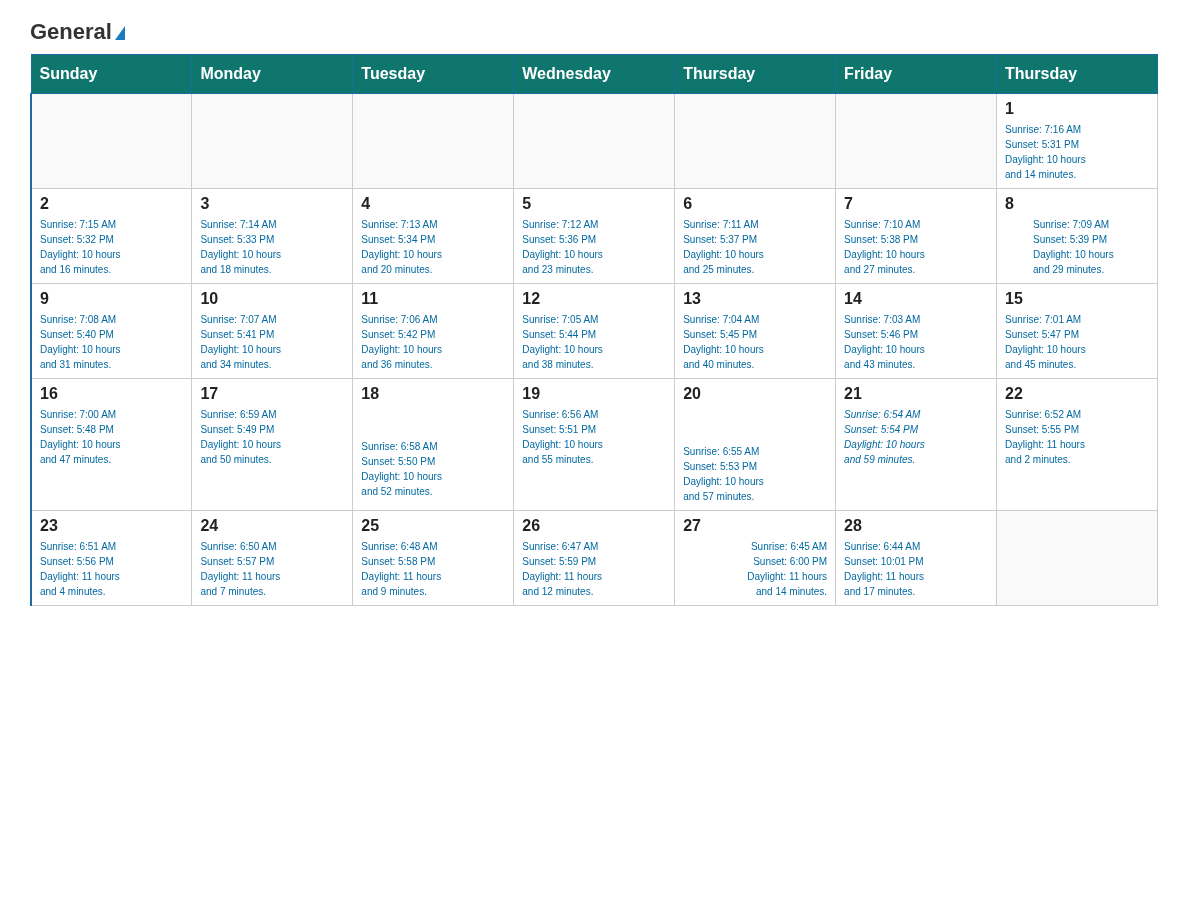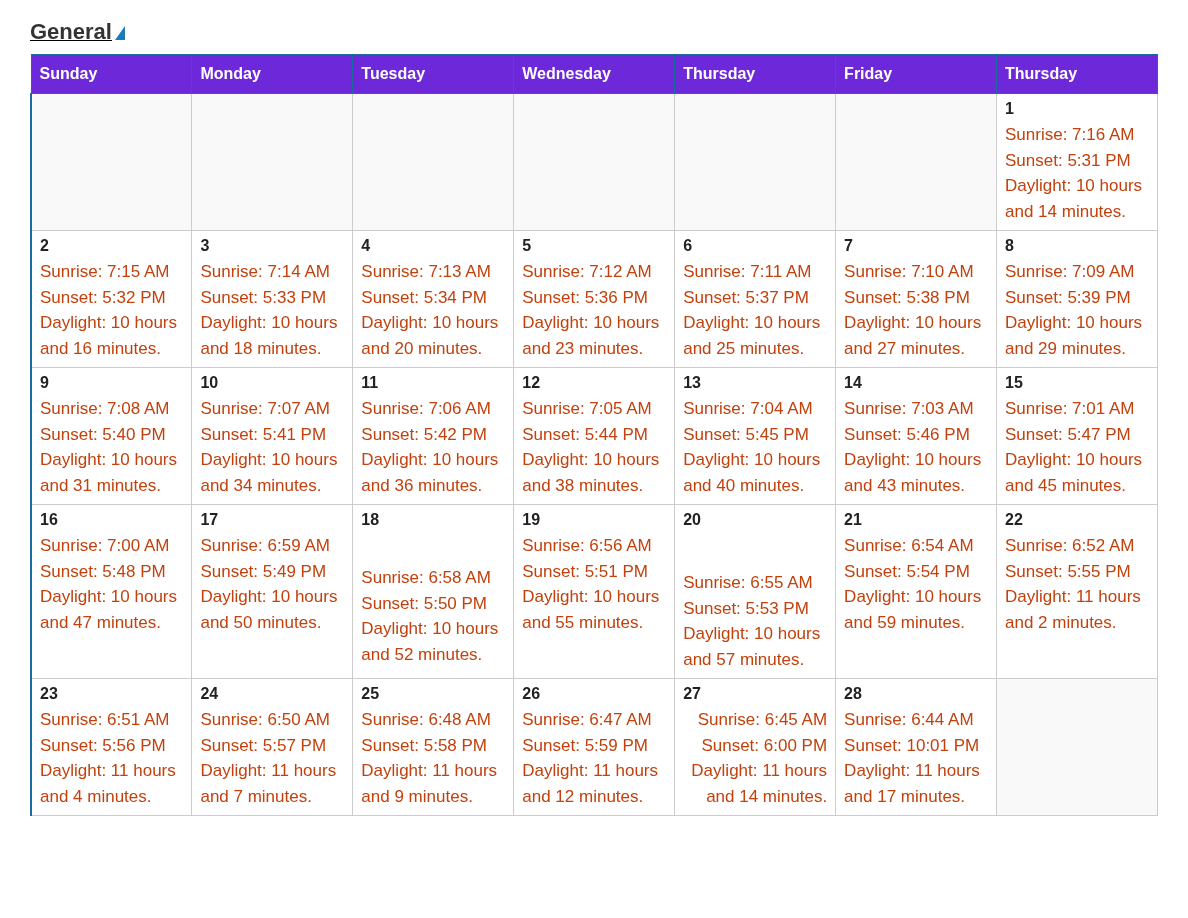--- a/index.html
+++ b/index.html
@@ -13,21 +13,20 @@
     .header {
       display: flex;
       justify-content: space-between;
       align-items: flex-start;
       margin-bottom: 10px;
     }
     .logo {
       display: flex;
       flex-direction: column;
       align-items: flex-start;
-      text-decoration: underline;
     }
     .logo-general {
       font-size: 22px;
       font-weight: bold;
       color: #333;
       line-height: 1.1;
     }
     .logo-blue {
       font-size: 22px;
       font-weight: bold;
@@ -56,21 +55,21 @@
       font-size: 20px;
       color: #333;
       margin-top: 4px;
     }
     .calendar {
       width: 100%;
       border-collapse: collapse;
       table-layout: fixed;
     }
     .calendar thead tr th {
-      background: #6d28d9;
+      background: #0f766e;
       color: #fff;
       font-size: 16px;
       font-weight: bold;
       padding: 10px 8px;
       text-align: left;
       border: 1px solid #1a6ba0;
     }
     .calendar tbody tr td {
       vertical-align: top;
       border: 1px solid #ccc;
@@ -80,22 +79,22 @@
       color: #222;
     }
     .day-number {
       font-size: 16px;
       font-weight: bold;
       color: #222;
       display: block;
       margin-bottom: 4px;
     }
     .day-info {
-      font-size: 17px;
-      color: #c2410c;
+      font-size: 10px;
+      color: #0369a1;
       line-height: 1.5;
     }
     .empty-cell {
       background: #f9f9f9;
     }
     .calendar tbody tr td:first-child {
       border-left: 2px solid #1a6ba0;
     }
     .row-border-top td {
       border-top: 2px solid #1a6ba0;
@@ -185,21 +184,21 @@
         </td>
         <td>
           <span class="day-number">7</span>
           <div class="day-info" style="white-space: pre-line;">Sunrise: 7:10 AM
 Sunset: 5:38 PM
 Daylight: 10 hours
 and 27 minutes.</div>
         </td>
         <td>
           <span class="day-number">8</span>
-          <div class="day-info" style="white-space: pre-line;">Sunrise: 7:09 AM
+          <div class="day-info" style="white-space: pre-line; margin-left: 28px;">Sunrise: 7:09 AM
 Sunset: 5:39 PM
 Daylight: 10 hours
 and 29 minutes.</div>
         </td>
       </tr>
       <tr class="row-border-top">
         <td>
           <span class="day-number">9</span>
           <div class="day-info" style="white-space: pre-line;">Sunrise: 7:08 AM
 Sunset: 5:40 PM
@@ -280,21 +279,21 @@
         </td>
         <td>
           <span class="day-number">20</span>
           <div class="day-info" style="white-space: pre-line; margin-top: 41px;">Sunrise: 6:55 AM
 Sunset: 5:53 PM
 Daylight: 10 hours
 and 57 minutes.</div>
         </td>
         <td>
           <span class="day-number">21</span>
-          <div class="day-info" style="white-space: pre-line;">Sunrise: 6:54 AM
+          <div class="day-info" style="white-space: pre-line; font-style: italic;">Sunrise: 6:54 AM
 Sunset: 5:54 PM
 Daylight: 10 hours
 and 59 minutes.</div>
         </td>
         <td>
           <span class="day-number">22</span>
           <div class="day-info" style="white-space: pre-line;">Sunrise: 6:52 AM
 Sunset: 5:55 PM
 Daylight: 11 hours
 and 2 minutes.</div>

